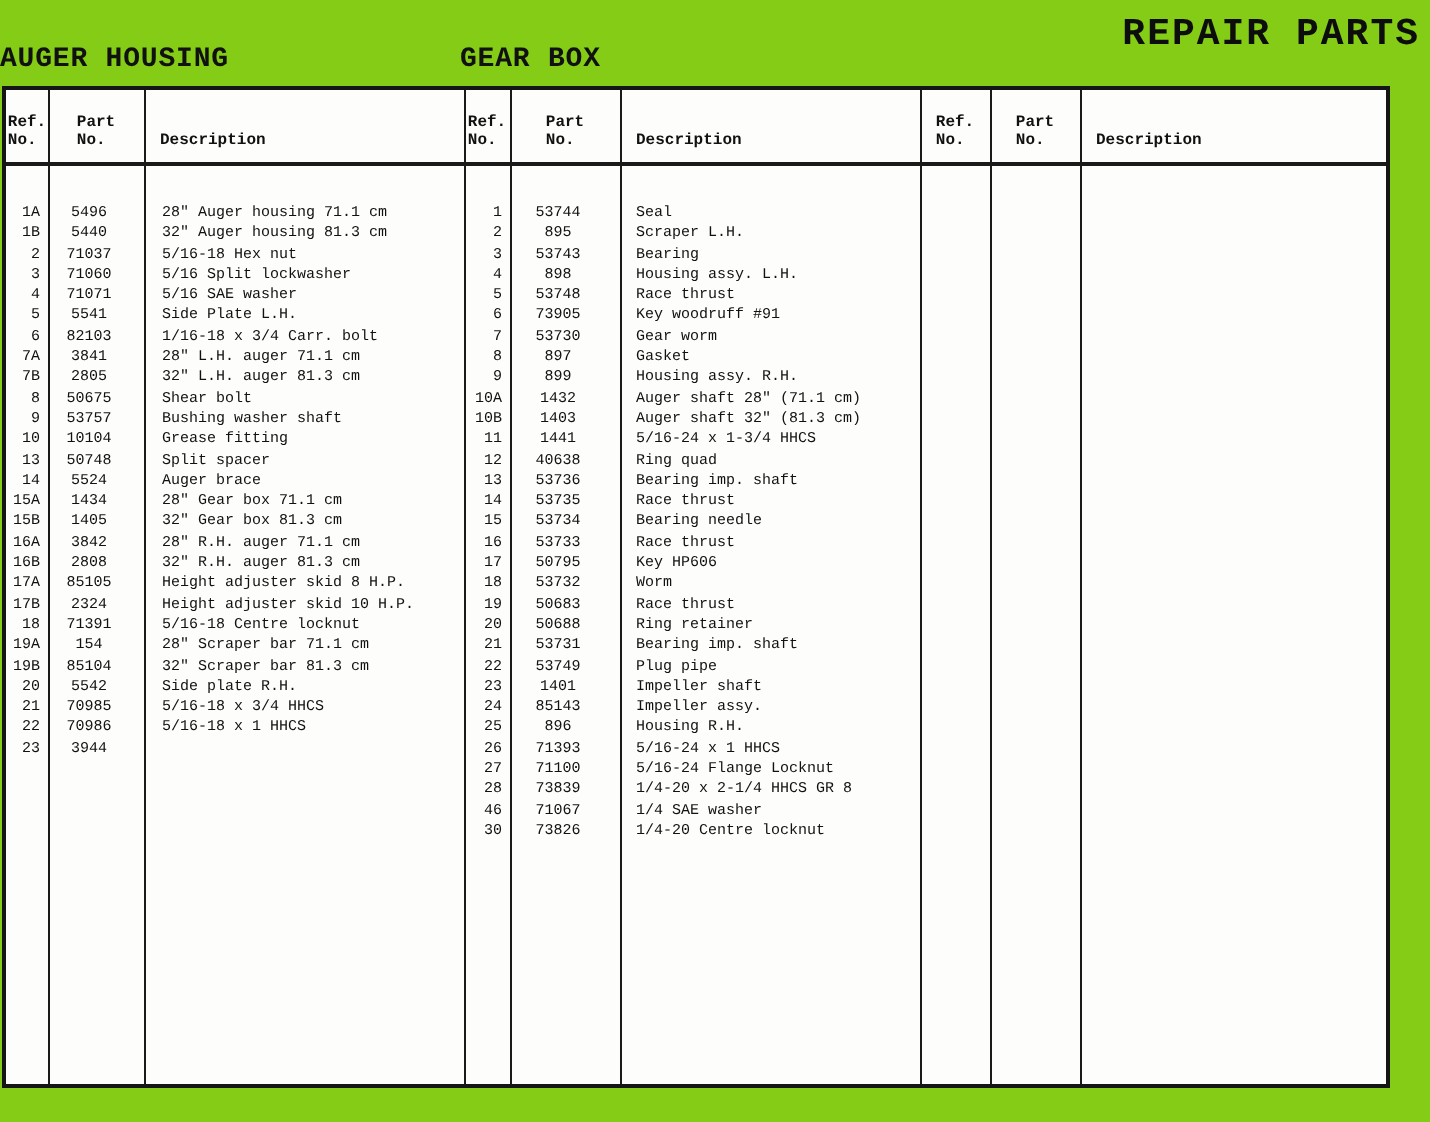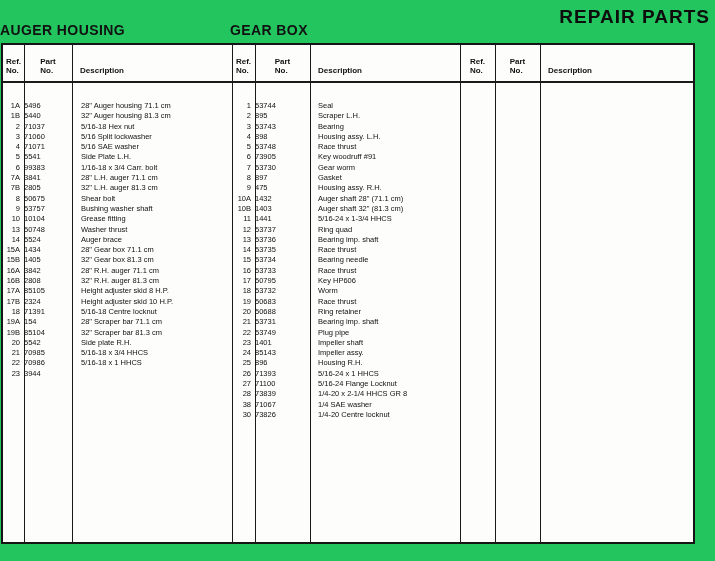--- a/index.html
+++ b/index.html
@@ -1,18 +1,18 @@
 <!DOCTYPE html>
 <html><head>
 <meta charset="utf-8">
 <style>
   html,body{margin:0;padding:0;background:#e8e8e8;}
   .page{
-    position:relative;width:715px;height:561px;background:#22c55e;overflow:hidden;
-    font-family:Liberation Sans, sans-serif;color:#111;
+    position:relative;width:715px;height:561px;background:#84cc16;overflow:hidden;
+    font-family:Liberation Mono, monospace;color:#111;
   }
   .page-title{
     position:absolute;top:6px;right:5px;
     font-size:19px;font-weight:bold;letter-spacing:1px;color:#0d0d0d;
   }
   .section-title{position:absolute;top:22px;font-size:14px;font-weight:bold;letter-spacing:.4px;}
   .section-title.auger{left:0px;}
   .section-title.gear{left:230px;}
 
   .tables{
@@ -29,28 +29,28 @@
 
   .thead{display:flex;height:36px;align-items:flex-end;}
   .th{
     display:flex;align-items:flex-end;box-sizing:border-box;
     font-size:8px;font-weight:bold;line-height:9px;padding-bottom:6px;
     white-space:pre-line;
   }
   .th.c0,.th.c1{justify-content:center;text-align:left;}
   .th.c2{padding-left:8px;}
 
-  .tbody{margin-top:20px;}
+  .tbody{padding-top:21px;}
   .tr{display:flex;height:10.3px;}
   .td{
     box-sizing:border-box;font-size:7.5px;line-height:10.3px;
     white-space:nowrap;overflow:hidden;
   }
   .td.c0{text-align:right;padding-right:4px;}
-  .td.c1{text-align:left;padding-right:7px;}
+  .td.c1{text-align:center;padding-right:7px;}
   .td.c2{padding-left:9px;}
 
   
   .t0 .c0{width:21px;} .t0 .c1{width:48px;} .t0 .c2{width:160px;}
   .t1 .c0{width:23px;} .t1 .c1{width:55px;} .t1 .c2{width:150px;}
   .t2 .c0{width:35px;} .t2 .c1{width:45px;} .t2 .c2{width:156px;}
   .t1 .td.c2,.t1 .th.c2{padding-left:8px;}
 </style>
 </head>
 <body>
@@ -109,21 +109,21 @@
             <span class="td c1">71071</span>
             <span class="td c2">5/16 SAE washer</span>
           </div>
           <div class="tr">
             <span class="td c0">5</span>
             <span class="td c1">5541</span>
             <span class="td c2">Side Plate L.H.</span>
           </div>
           <div class="tr">
             <span class="td c0">6</span>
-            <span class="td c1">99383</span>
+            <span class="td c1">82103</span>
             <span class="td c2">1/16-18 x 3/4 Carr. bolt</span>
           </div>
           <div class="tr">
             <span class="td c0">7A</span>
             <span class="td c1">3841</span>
             <span class="td c2">28" L.H. auger 71.1 cm</span>
           </div>
           <div class="tr">
             <span class="td c0">7B</span>
             <span class="td c1">2805</span>
@@ -140,21 +140,21 @@
             <span class="td c2">Bushing washer shaft</span>
           </div>
           <div class="tr">
             <span class="td c0">10</span>
             <span class="td c1">10104</span>
             <span class="td c2">Grease fitting</span>
           </div>
           <div class="tr">
             <span class="td c0">13</span>
             <span class="td c1">50748</span>
-            <span class="td c2">Washer thrust</span>
+            <span class="td c2">Split spacer</span>
           </div>
           <div class="tr">
             <span class="td c0">14</span>
             <span class="td c1">5524</span>
             <span class="td c2">Auger brace</span>
           </div>
           <div class="tr">
             <span class="td c0">15A</span>
             <span class="td c1">1434</span>
             <span class="td c2">28" Gear box 71.1 cm</span>
@@ -265,41 +265,41 @@
             <span class="td c1">53730</span>
             <span class="td c2">Gear worm</span>
           </div>
           <div class="tr">
             <span class="td c0">8</span>
             <span class="td c1">897</span>
             <span class="td c2">Gasket</span>
           </div>
           <div class="tr">
             <span class="td c0">9</span>
-            <span class="td c1">475</span>
+            <span class="td c1">899</span>
             <span class="td c2">Housing assy. R.H.</span>
           </div>
           <div class="tr">
             <span class="td c0">10A</span>
             <span class="td c1">1432</span>
             <span class="td c2">Auger shaft 28" (71.1 cm)</span>
           </div>
           <div class="tr">
             <span class="td c0">10B</span>
             <span class="td c1">1403</span>
             <span class="td c2">Auger shaft 32" (81.3 cm)</span>
           </div>
           <div class="tr">
             <span class="td c0">11</span>
             <span class="td c1">1441</span>
             <span class="td c2">5/16-24 x 1-3/4 HHCS</span>
           </div>
           <div class="tr">
             <span class="td c0">12</span>
-            <span class="td c1">53737</span>
+            <span class="td c1">40638</span>
             <span class="td c2">Ring quad</span>
           </div>
           <div class="tr">
             <span class="td c0">13</span>
             <span class="td c1">53736</span>
             <span class="td c2">Bearing imp. shaft</span>
           </div>
           <div class="tr">
             <span class="td c0">14</span>
             <span class="td c1">53735</span>
@@ -369,21 +369,21 @@
             <span class="td c0">27</span>
             <span class="td c1">71100</span>
             <span class="td c2">5/16-24 Flange Locknut</span>
           </div>
           <div class="tr">
             <span class="td c0">28</span>
             <span class="td c1">73839</span>
             <span class="td c2">1/4-20 x 2-1/4 HHCS GR 8</span>
           </div>
           <div class="tr">
-            <span class="td c0">38</span>
+            <span class="td c0">46</span>
             <span class="td c1">71067</span>
             <span class="td c2">1/4 SAE washer</span>
           </div>
           <div class="tr">
             <span class="td c0">30</span>
             <span class="td c1">73826</span>
             <span class="td c2">1/4-20 Centre locknut</span>
           </div>
         </div>
     </div>

